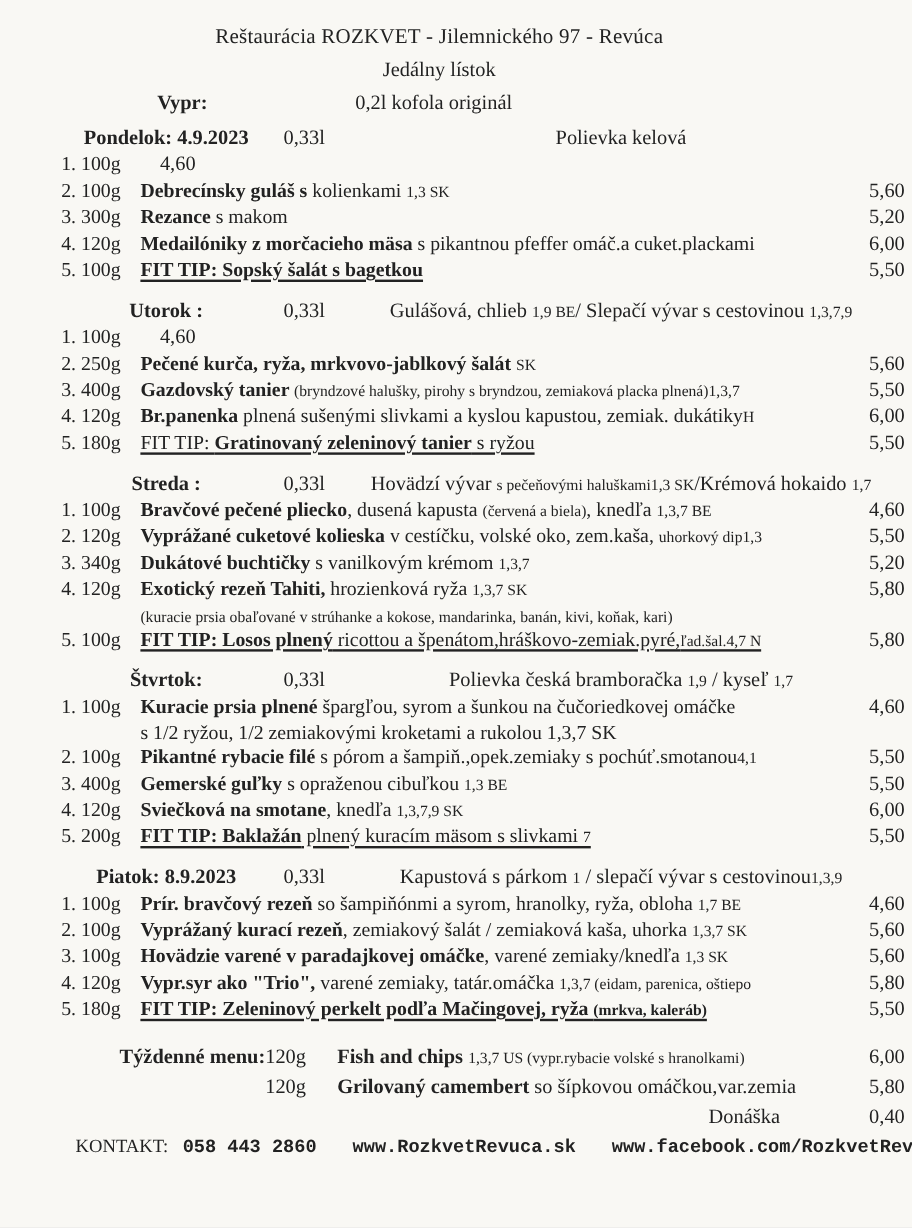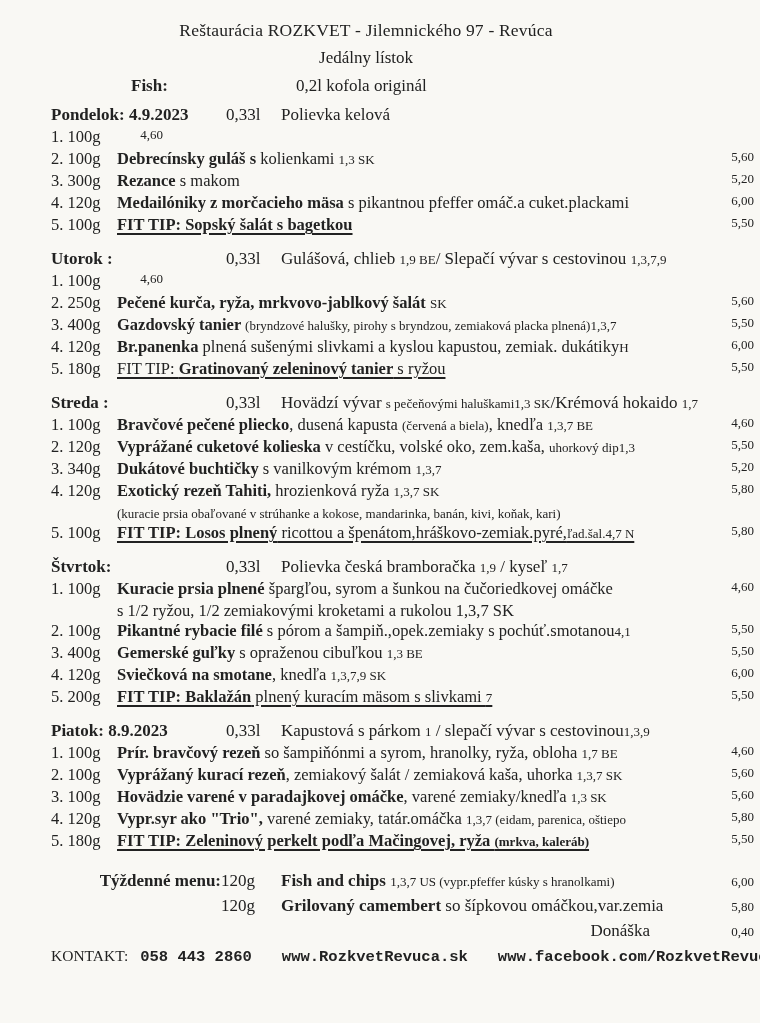--- a/index.html
+++ b/index.html
@@ -17,63 +17,63 @@
   .title-wrap { width:630px; text-align:center; }
   .title { font-size:17.5px; letter-spacing:0.2px; }
   .subtitle { font-size:17px; font-weight:normal; margin-top:7px; }
 
   .bonus-row { display:flex; margin-top:8px; font-size:17px; height:22px; }
   .bonus-label { margin-left:80px; font-weight:bold; width:165px; flex:none; }
 
   .day-block { margin-top:12px; }
   .day-block:first-child { margin-top:7px; }
 
-  .day-row { display:flex; align-items:baseline; height:22px; font-size:17px; white-space:nowrap; }
+  .day-row { display:flex; align-items:baseline; height:22px; font-size:17px; white-space:nowrap;text-align:center; }
   .day-name { font-weight:bold; width:175px; flex:none; }
   .day-vol  { width:55px; flex:none; }
   .day-soup { flex:1; min-width:0; overflow:visible; }
 
   .row { display:flex; align-items:flex-start; height:22px; font-size:16.5px; white-space:nowrap; }
   .prefix { width:66px; flex:none; }
   .content-span { flex:1; min-width:0; overflow:visible; }
-  .price { width:46px; flex:none; text-align:right; font-size:13px; }
+  .price { width:46px; flex:none; text-align:right; font-size:17px; }
 
   .sub-row { height:20px; }
   .sub-row .prefix-spacer { width:66px; flex:none; }
 
   .b { font-weight:bold; }
   .sm { font-size:13px; }
   .ul { text-decoration:underline; text-decoration-thickness:1.5px; text-underline-offset:3px; }
 
   .weekly-block { margin-top:18px; }
   .weekly-row { display:flex; align-items:baseline; height:25px; font-size:17px; white-space:nowrap; }
   .weekly-label { width:170px; flex:none; font-weight:bold;text-align:right; }
   .weekly-weight { width:60px; flex:none; }
   .weekly-content { flex:1; min-width:0; overflow:visible; }
 
   .delivery-row { display:flex; justify-content:flex-end; align-items:baseline; height:25px; font-size:17px; }
   .delivery-label { margin-right:58px; }
 
-  .contact-row { display:flex; align-items:baseline; margin-top:1px; font-size:15.5px; white-space:nowrap; }
+  .contact-row { display:flex; align-items:baseline; margin-top:1px; font-size:15.5px; white-space:nowrap;margin-left:12px; }
   .contact-label { margin-right:12px; }
   .contact-item { font-weight:bold; margin-right:30px;font-family:Liberation Mono, monospace; }
 </style>
 </head>
 <body>
 
 <div class="page">
   <div class="content">
 
     <div class="title-wrap">
       <div class="title">Reštaurácia ROZKVET - Jilemnického 97 - Revúca</div>
       <div class="subtitle">Jedálny lístok</div>
     </div>
 
     <div class="bonus-row">
-      <span class="bonus-label">Fish:</span>
+      <span class="bonus-label">Vypr:</span>
       <span class="bonus-value">0,2l kofola originál</span>
     </div>
 
     <div id="menu-days">
         <div class="day-block">
           <div class="day-row">
             <span class="day-name">Pondelok: 4.9.2023</span>
             <span class="day-vol">0,33l</span>
             <span class="day-soup"><span>Polievka kelová</span></span>
           </div>
@@ -237,21 +237,21 @@
             <span class="price">5,50</span>
           </div>
         </div>
       </div>
 
     <div class="weekly-block">
       <div id="weekly-rows">
           <div class="weekly-row">
             <span class="weekly-label">Týždenné menu:</span>
             <span class="weekly-weight">120g</span>
-            <span class="weekly-content"><span class="b ">Fish and chips </span><span class="sm">1,3,7 US (vypr.pfeffer kúsky s hranolkami)</span></span>
+            <span class="weekly-content"><span class="b ">Fish and chips </span><span class="sm">1,3,7 US (vypr.rybacie volské s hranolkami)</span></span>
             <span class="price">6,00</span>
           </div>
           <div class="weekly-row">
             <span class="weekly-label"></span>
             <span class="weekly-weight">120g</span>
             <span class="weekly-content"><span class="b ">Grilovaný camembert</span><span> so šípkovou omáčkou,var.zemia</span></span>
             <span class="price">5,80</span>
           </div>
         </div>
       <div class="delivery-row">

